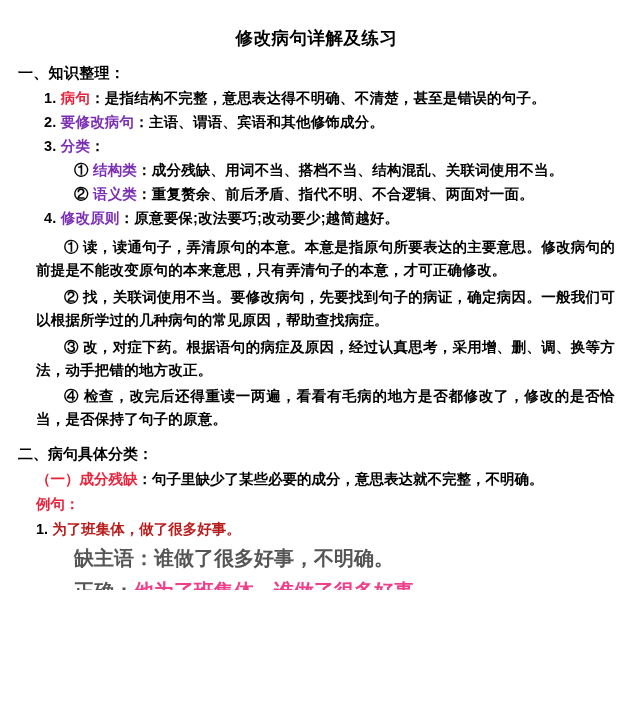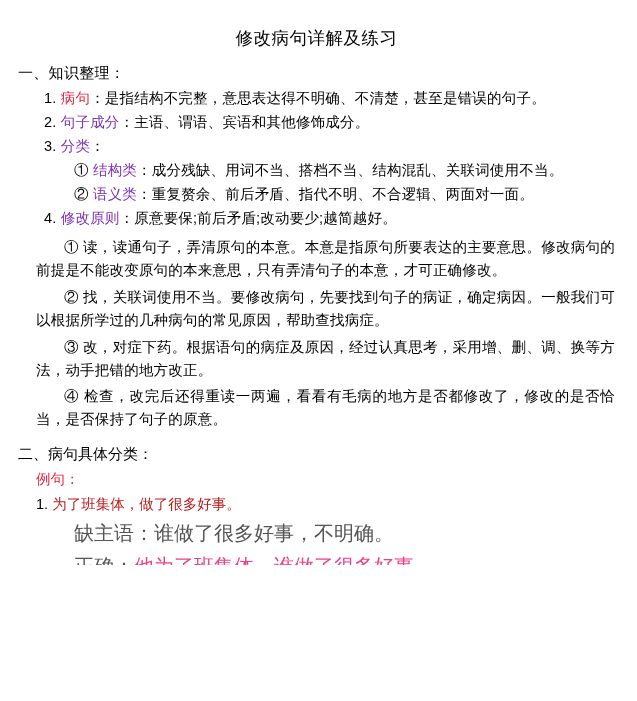--- a/index.html
+++ b/index.html
@@ -14,20 +14,21 @@
     font-family: "Liberation Sans", sans-serif;
     color: #000000;
     font-size: 14.5px;
   }
   .page {
     width: 637px;
     height: 537px;
     position: relative;
     box-sizing: border-box;
     padding: 18px 22px 0 18px;
+    font-weight: bold;
   }
   .doc-title {
     text-align: center;
     font-size: 17.5px;
     letter-spacing: 0.5px;
     margin: 8px 0 14px 0;
     color: #000;
   }
   .sec-head {
     margin: 0 0 6px 0;
@@ -93,53 +94,56 @@
 
   <div class="sec-head">一、知识整理：</div>
 
   <div class="lvl1">
     <span class="num">1.</span>
     <span class="red">病句</span><span>：</span><span>是指结构不完整，意思表达得不明确、不清楚，甚至是错误的句子。</span>
   </div>
 
   <div class="lvl1">
     <span class="num">2.</span>
-    <span class="purple">句子成分</span><span>：</span><span>主语、谓语、宾语和其他修饰成分。</span>
+    <span class="purple">要修改病句</span><span>：</span><span>主语、谓语、宾语和其他修饰成分。</span>
   </div>
 
   <div class="lvl1">
     <span class="num">3.</span>
     <span class="purple">分类</span><span>：</span>
   </div>
 
   <div class="lvl2">
     <span>①</span>
     <span class="purple">结构类</span><span>：</span><span>成分残缺、用词不当、搭档不当、结构混乱、关联词使用不当。</span>
   </div>
 
   <div class="lvl2">
     <span>②</span>
     <span class="purple">语义类</span><span>：</span><span>重复赘余、前后矛盾、指代不明、不合逻辑、两面对一面。</span>
   </div>
 
   <div class="lvl1">
     <span class="num">4.</span>
-    <span class="purple">修改原则</span><span>：</span><span>原意要保;前后矛盾;改动要少;越简越好。</span>
+    <span class="purple">修改原则</span><span>：</span><span>原意要保;改法要巧;改动要少;越简越好。</span>
   </div>
 
 
   <div class="spacer-sm"></div>
 
   <div class="para">① 读，读通句子，弄清原句的本意。本意是指原句所要表达的主要意思。修改病句的前提是不能改变原句的本来意思，只有弄清句子的本意，才可正确修改。</div>
   <div class="para">② 找，关联词使用不当。要修改病句，先要找到句子的病证，确定病因。一般我们可以根据所学过的几种病句的常见原因，帮助查找病症。</div>
   <div class="para">③ 改，对症下药。根据语句的病症及原因，经过认真思考，采用增、删、调、换等方法，动手把错的地方改正。</div>
   <div class="para">④ 检查，改完后还得重读一两遍，看看有毛病的地方是否都修改了，修改的是否恰当，是否保持了句子的原意。</div>
 
   <div class="sec2">二、病句具体分类：</div>
 
+  <div class="item-line">
+    <span class="red">（一）</span><span class="red">成分残缺</span><span>：</span><span>句子里缺少了某些必要的成分，意思表达就不完整，不明确。</span>
+  </div>
 
   <div class="item-line">
     <span class="red">例句：</span>
   </div>
 
   <div class="item-line">
     <span class="num">1.</span>
     <span class="blue">为了班集体，做了很多好事。</span>
   </div>
 

